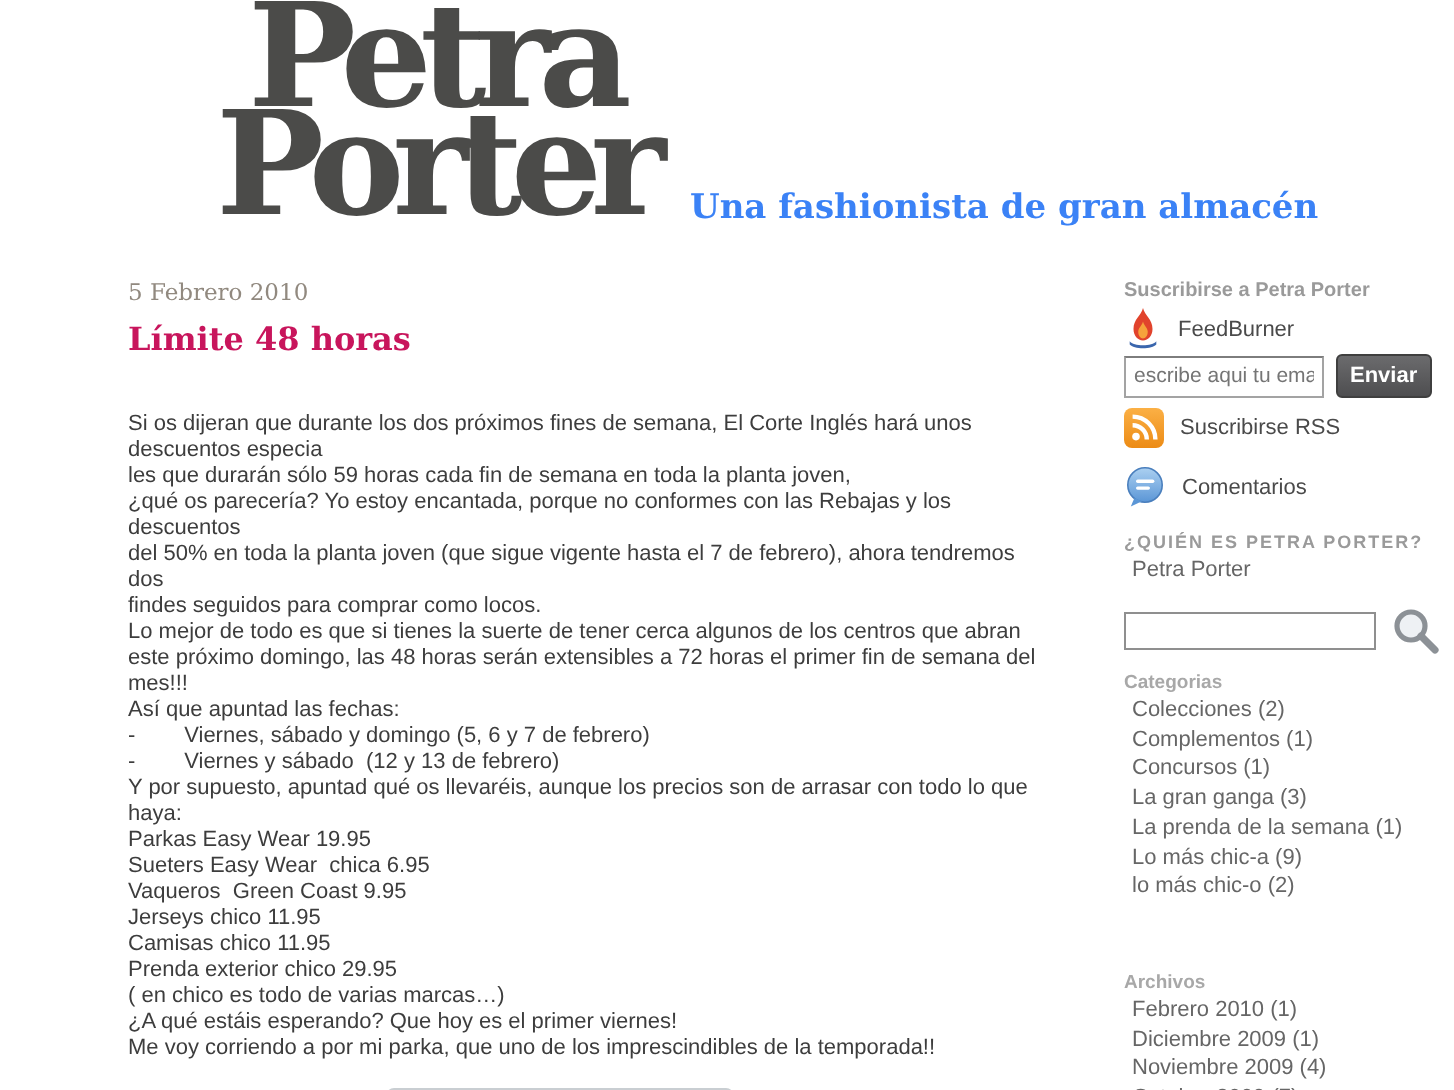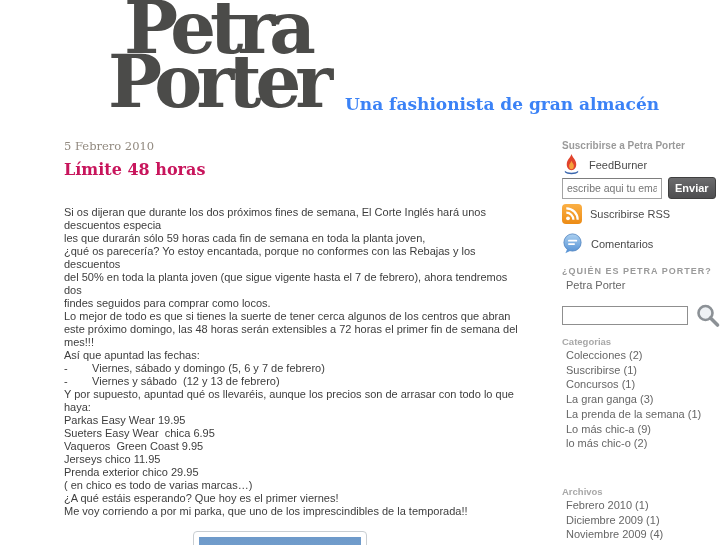--- a/index.html
+++ b/index.html
@@ -107,20 +107,21 @@
       <div class="post-line">mes!!!</div>
       <div class="post-line">Así que apuntad las fechas:</div>
       <div class="post-line">-        Viernes, sábado y domingo (5, 6 y 7 de febrero)</div>
       <div class="post-line">-        Viernes y sábado  (12 y 13 de febrero)</div>
       <div class="post-line">Y por supuesto, apuntad qué os llevaréis, aunque los precios son de arrasar con todo lo que</div>
       <div class="post-line">haya:</div>
       <div class="post-line">Parkas Easy Wear 19.95</div>
       <div class="post-line">Sueters Easy Wear  chica 6.95</div>
       <div class="post-line">Vaqueros  Green Coast 9.95</div>
       <div class="post-line">Jerseys chico 11.95</div>
+      <div class="post-line">Camisas chico 11.95</div>
       <div class="post-line">Prenda exterior chico 29.95</div>
       <div class="post-line">( en chico es todo de varias marcas…)</div>
       <div class="post-line">¿A qué estáis esperando? Que hoy es el primer viernes!</div>
       <div class="post-line">Me voy corriendo a por mi parka, que uno de los imprescindibles de la temporada!!</div>
     </div>
 
     <div class="photo-frame">
       <div class="photo">
         <svg width="162" height="128" viewBox="0 0 162 128">
 
@@ -217,21 +218,21 @@
       <input class="search-input" type="text" style="">
       <svg width="27" height="27" viewBox="0 0 27 27">
         <circle cx="11.5" cy="11" r="7" fill="#eef1f4" stroke="#8c9196" stroke-width="2.6"></circle>
         <line x1="16.5" y1="16" x2="23.5" y2="23" stroke="#8c9196" stroke-width="3.6" stroke-linecap="round"></line>
       </svg>
     </div>
 
     <div class="sb-abs side-heading cats" style="top:198px">Categorias</div>
     <div class="sb-abs cat-list" style="top:210px; width:165px">
       <div class="item"><span>Colecciones</span> <span>(2)</span></div>
-      <div class="item"><span>Suscribirse</span> <span>(1)</span></div>
+      <div class="item"><span>Complementos</span> <span>(1)</span></div>
       <div class="item"><span>Concursos</span> <span>(1)</span></div>
       <div class="item"><span>La gran ganga</span> <span>(3)</span></div>
       <div class="item"><span>La prenda de la semana</span> <span>(1)</span></div>
       <div class="item"><span>Lo más chic-a</span> <span>(9)</span></div>
       <div class="item"><span>lo más chic-o</span> <span>(2)</span></div>
     </div>
 
     <div class="sb-abs side-heading cats" style="top:348px">Archivos</div>
     <div class="sb-abs arch-list" style="top:360px; width:165px">
       <div class="item"><span>Febrero 2010</span> <span>(1)</span></div>

